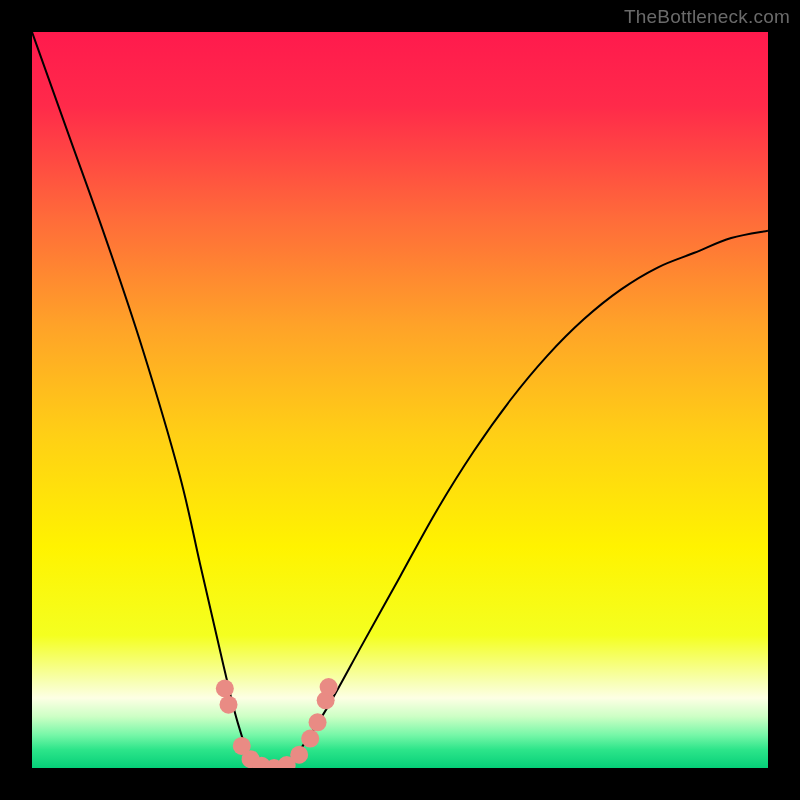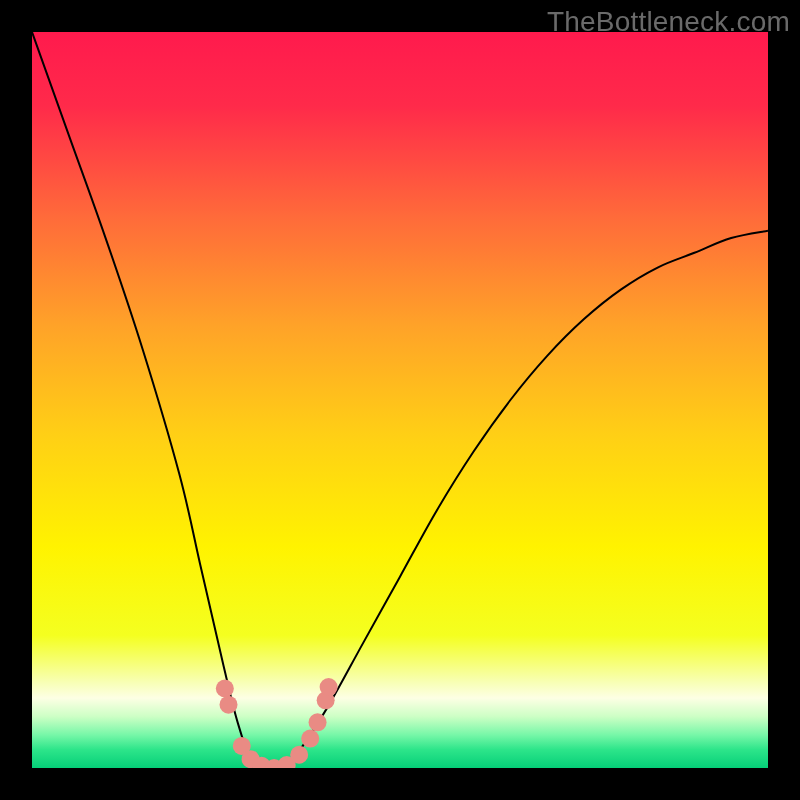--- a/index.html
+++ b/index.html
@@ -25,21 +25,21 @@
     top: 32px;
     width: 736px;
     height: 736px;
     overflow: hidden;
   }
   .watermark {
     position: absolute;
     top: 6px;
     right: 10px;
     color: #6a6a6a;
-    font-size: 28px;
+    font-size: 19px;
     font-weight: 400;
     letter-spacing: 0.2px;
     z-index: 20;
   }
   svg {
     display: block;
   }
 </style>
 </head>
 <body>

